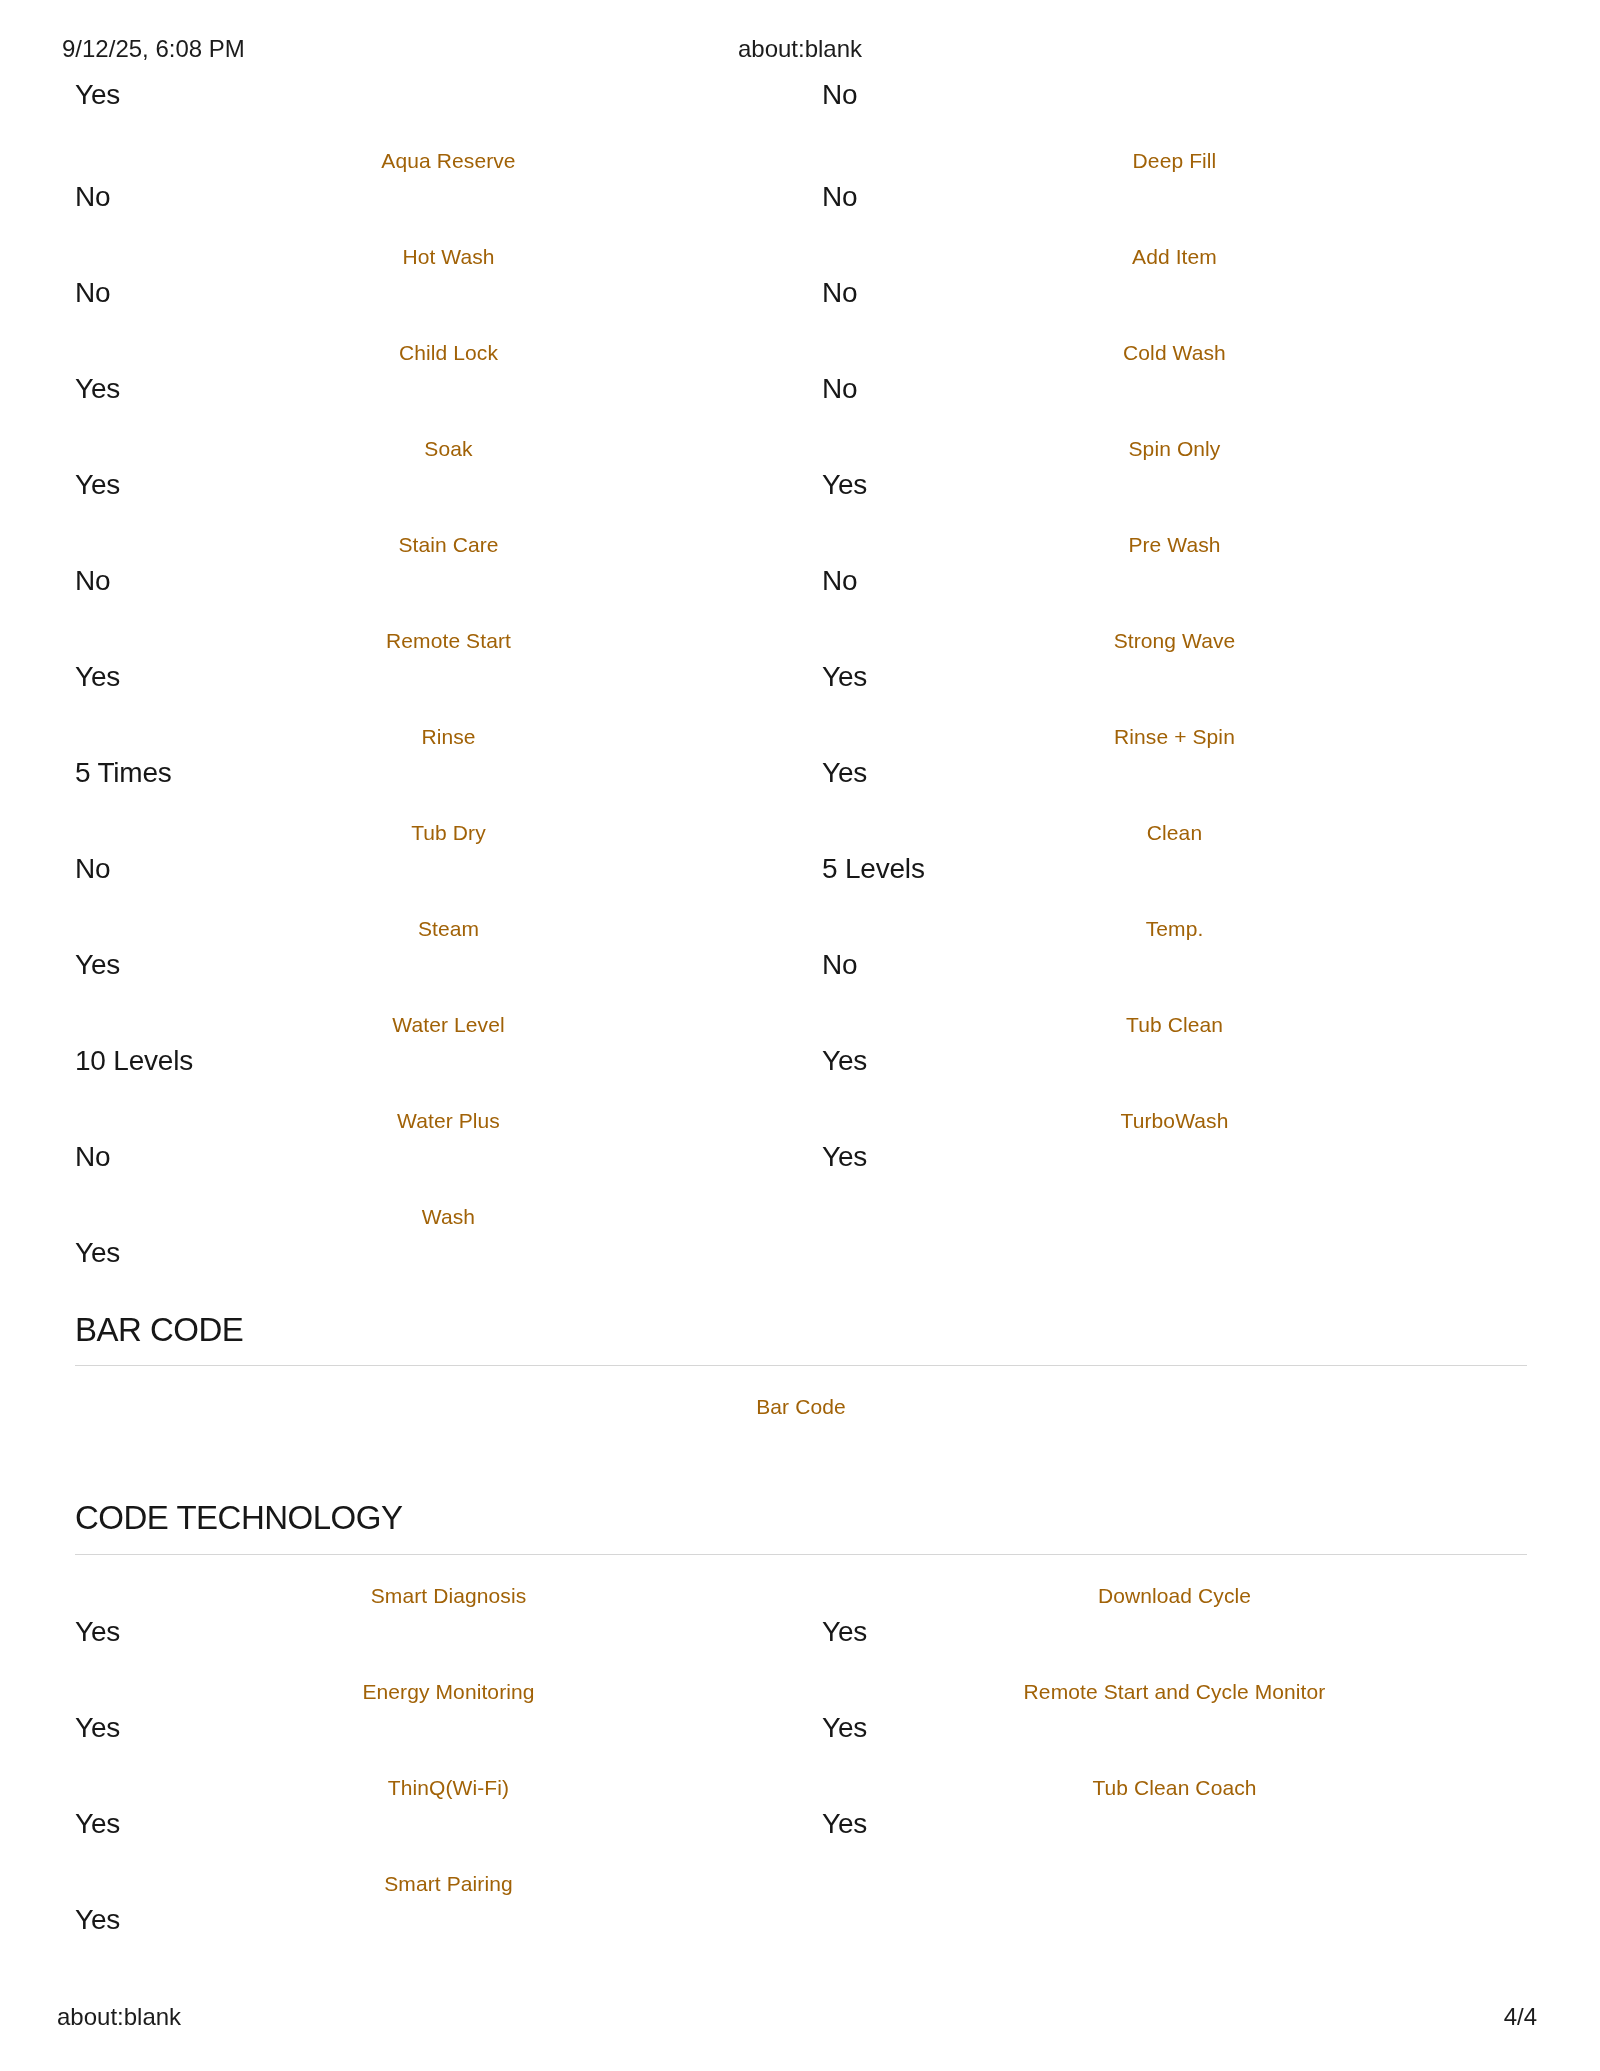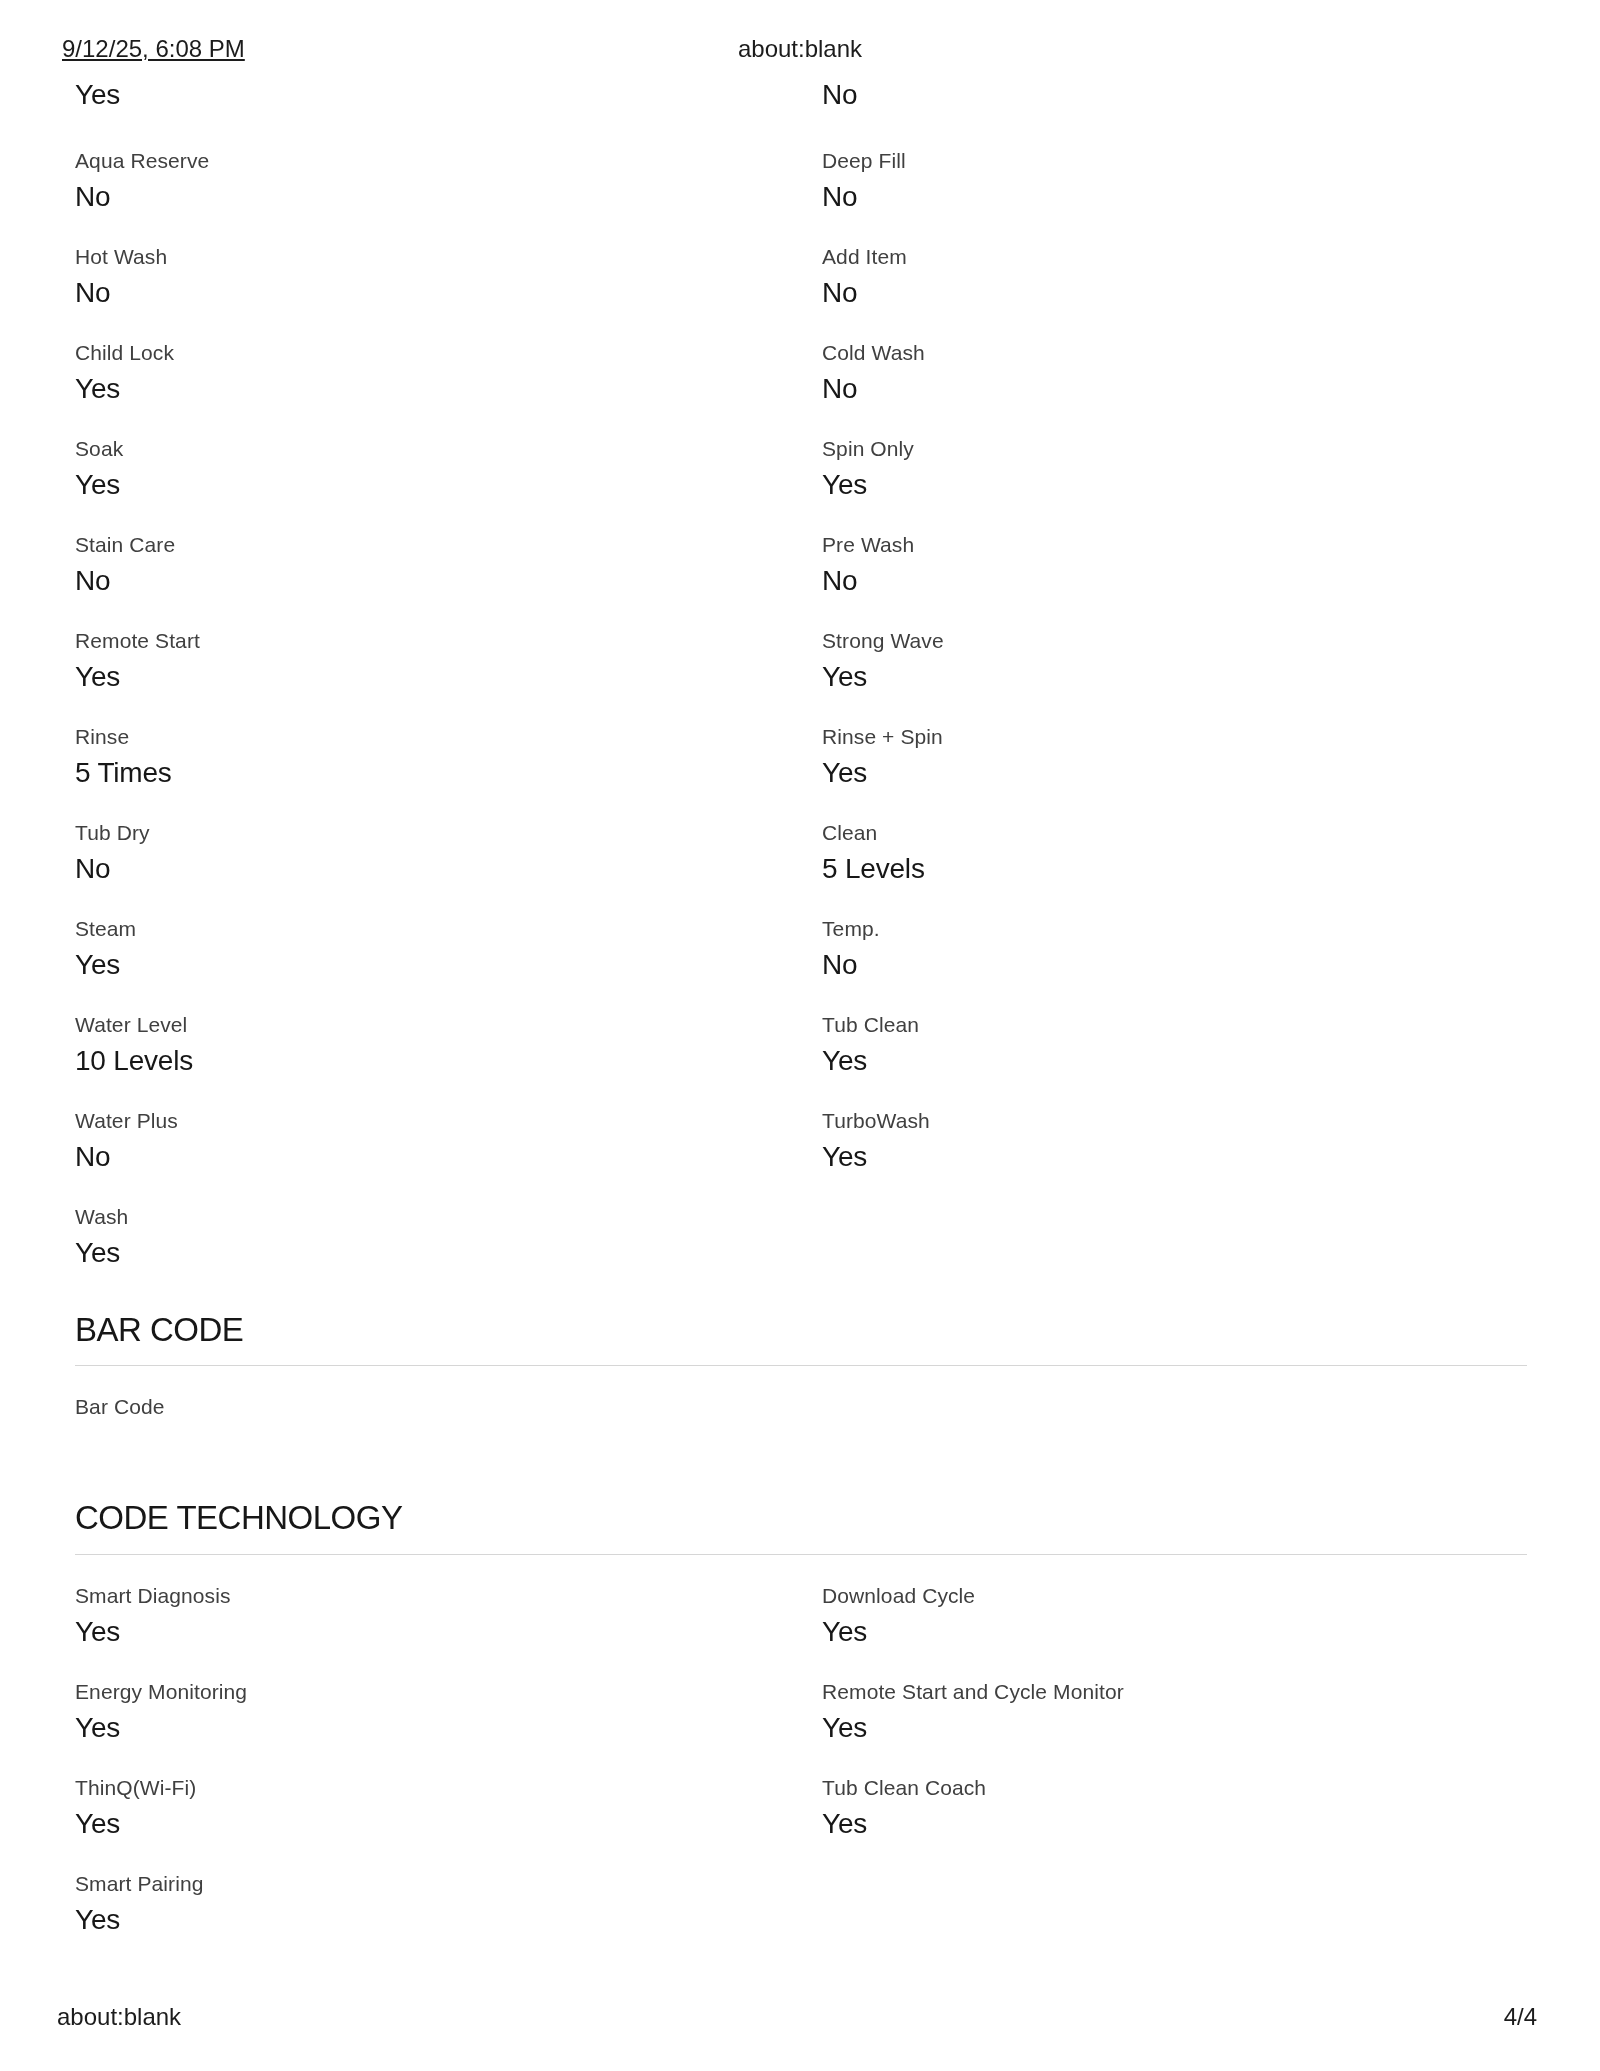--- a/index.html
+++ b/index.html
@@ -6,35 +6,35 @@
   body {
     width:1600px; height:2071px;
     background:#ffffff;
     font-family:"Liberation Sans", sans-serif;
     position:relative;
     overflow:hidden;
   }
   
   .page-header { position:absolute; top:36px; left:0; right:0; height:26px;
                  font-size:24px; line-height:26px; color:#1c1c1c; }
-  .hdr-date  { position:absolute; left:62px; top:0; white-space:nowrap;text-decoration:underline; }
+  .hdr-date  { position:absolute; left:62px; top:0; white-space:nowrap; }
   .hdr-title { position:absolute; left:0; right:0; text-align:center; }
   .page-footer { position:absolute; top:2004px; left:0; right:0; height:26px;
                  font-size:24px; line-height:26px; color:#1c1c1c; }
   .ftr-url  { position:absolute; left:57px; }
   .ftr-page { position:absolute; right:63px;text-align:right; }
 
   
   .content { position:absolute; left:75px; top:78px; width:1452px; }
   .cols { display:flex; }
   .col-a { width:747px; flex:none; }
   .col-b { flex:1; min-width:0; }
   .item { height:96px; box-sizing:border-box; }
   .item.orphan { height:70px; }
-  .label { font-size:21px; line-height:25px; color:#404040; letter-spacing:0.1px; }
+  .label { font-size:21px; line-height:25px; color:#a16207; letter-spacing:0.1px;text-align:center; }
   .value { font-size:28px; line-height:34px; color:#171717; letter-spacing:-0.2px; margin-top:7px; }
   .orphan .value { margin-top:0; }
   .item.short { height:66px; }
 
   .section-title { font-size:33px; line-height:40px; font-weight:400;
                    color:#171717; letter-spacing:-0.5px; }
   .rule { border:none; border-top:1px solid #d6d6d6; margin:0; height:0; }
 
   #barcode-title { margin-top:10px; }
   #rule-barcode  { margin-top:15px; }

